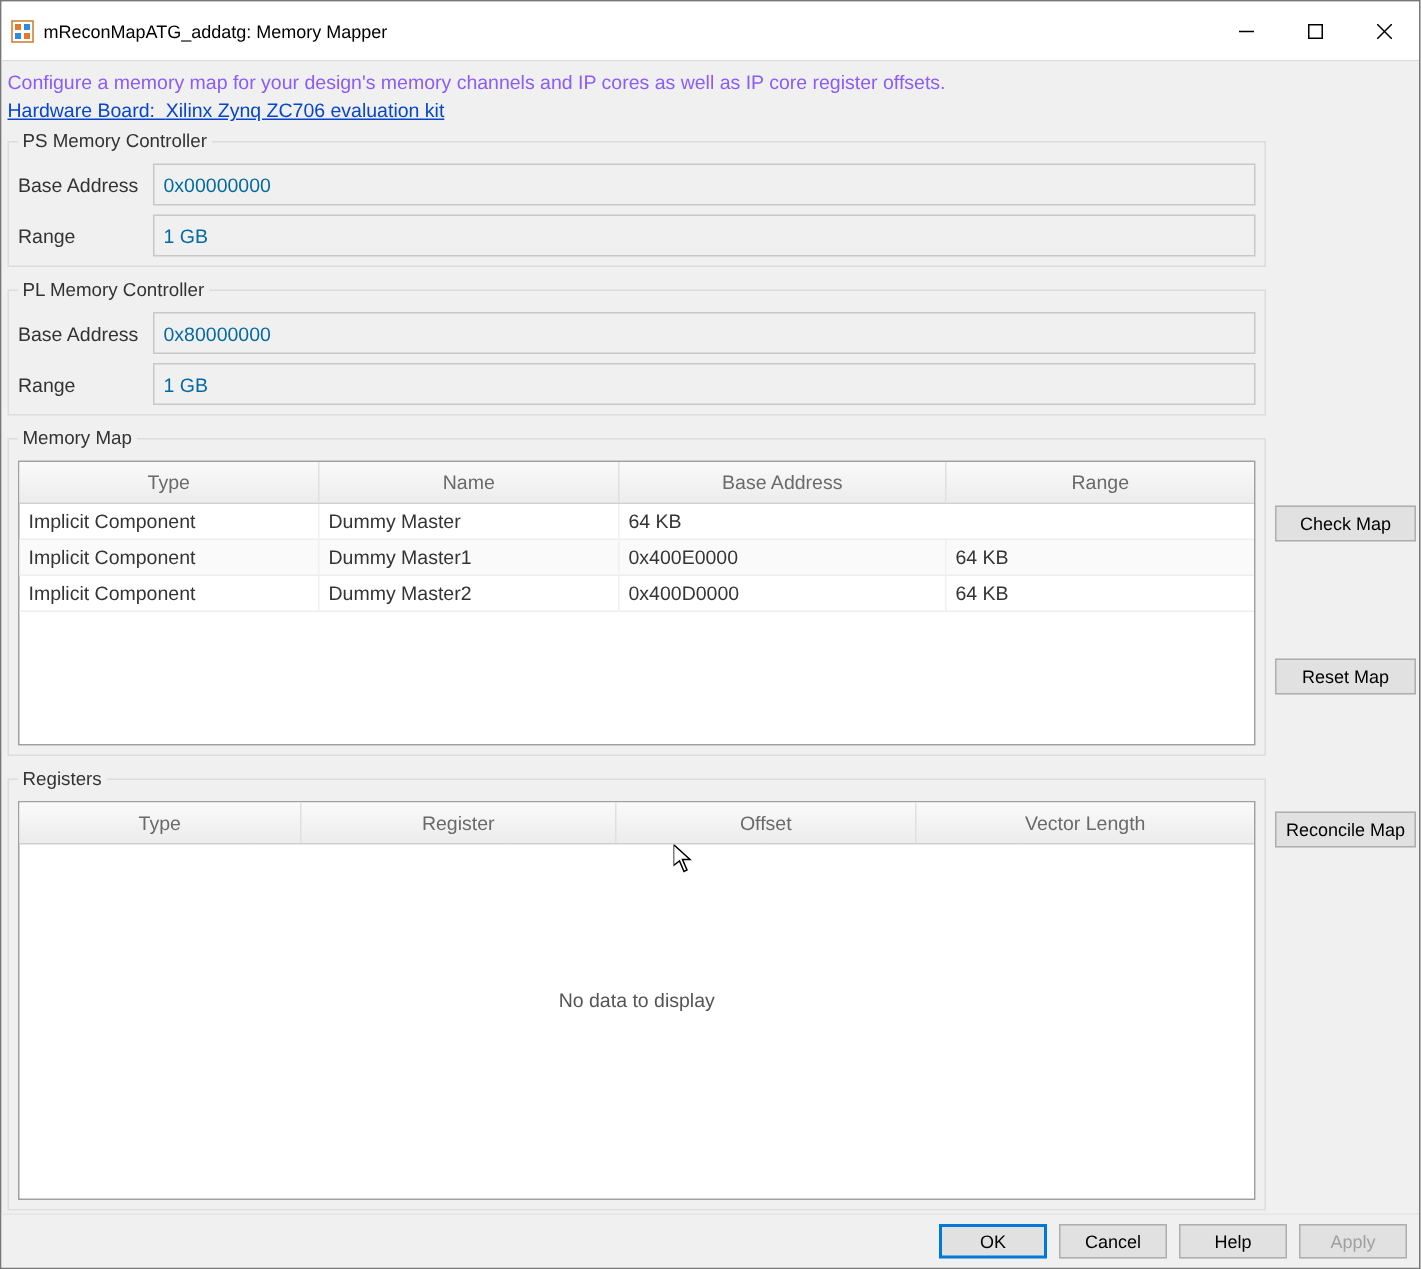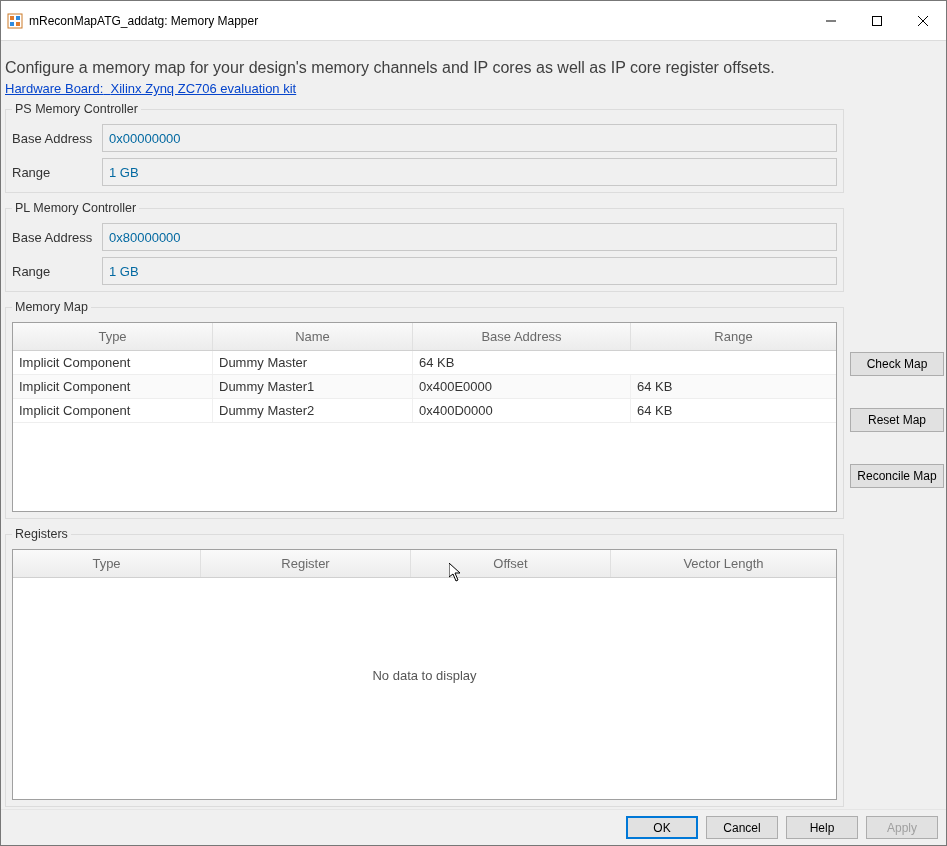--- a/index.html
+++ b/index.html
@@ -10,27 +10,27 @@
   .titlebar { height:40px; display:flex; align-items:center; justify-content:space-between; background:#fff; border-bottom:1px solid #dcdcdc; }
   .titlebar-left { display:flex; align-items:center; gap:6px; padding-left:6px; }
   .app-icon svg { display:block; }
   .title-text { font-size:12px; color:#000; }
   .win-controls { display:flex; }
   .win-btn { width:46px; height:30px; display:flex; align-items:center; justify-content:center; color:#000; }
   .win-btn svg { pointer-events:none; }
 
   
   .client { flex:1; display:flex; flex-direction:column; background:#f0f0f0; }
-  .config-text { padding:6px 8px 4px 4px; font-size:16px; color:#404040;margin-top:12px; }
+  .config-text { padding:6px 8px 4px 4px; font-size:13px; color:#8b5cf6; }
   .hw-link { padding:0 4px 6px 4px; font-size:13px; }
   .hw-link a { color:#0645cc; text-decoration:underline; }
 
   .main-row { flex:1; display:flex; padding:0 2px 2px 2px; gap:4px; overflow:hidden; }
   .left-col { flex:1; display:flex; flex-direction:column; gap:8px; overflow:hidden; }
-  .right-col { width:94px; display:flex; flex-direction:column; gap:32px; padding-top:250px; }
+  .right-col { width:94px; display:flex; flex-direction:column; gap:78px; padding-top:250px; }
   .right-col button { height:24px; background:#e1e1e1; border:1px solid #adadad; font-family:inherit; font-size:12px; cursor:pointer; padding:0 2px; }
 
   
   fieldset { border:1px solid #dcdcdc; background:#f0f0f0; margin:0 2px; padding:8px 6px 6px 6px; }
   fieldset > legend { font-size:12.5px; color:#333; padding:0 3px; }
   .form-row { display:flex; align-items:center; gap:8px; margin-bottom:6px; }
   .form-row:last-child { margin-bottom:0; }
   .lbl { width:82px; color:#333; font-size:13px; }
   .ro-input { flex:1; height:28px; background:#f0f0f0; border:1px solid #c8c8c8; padding:0 6px; font-size:13px; color:#0369a1; display:flex; align-items:center; }
 

